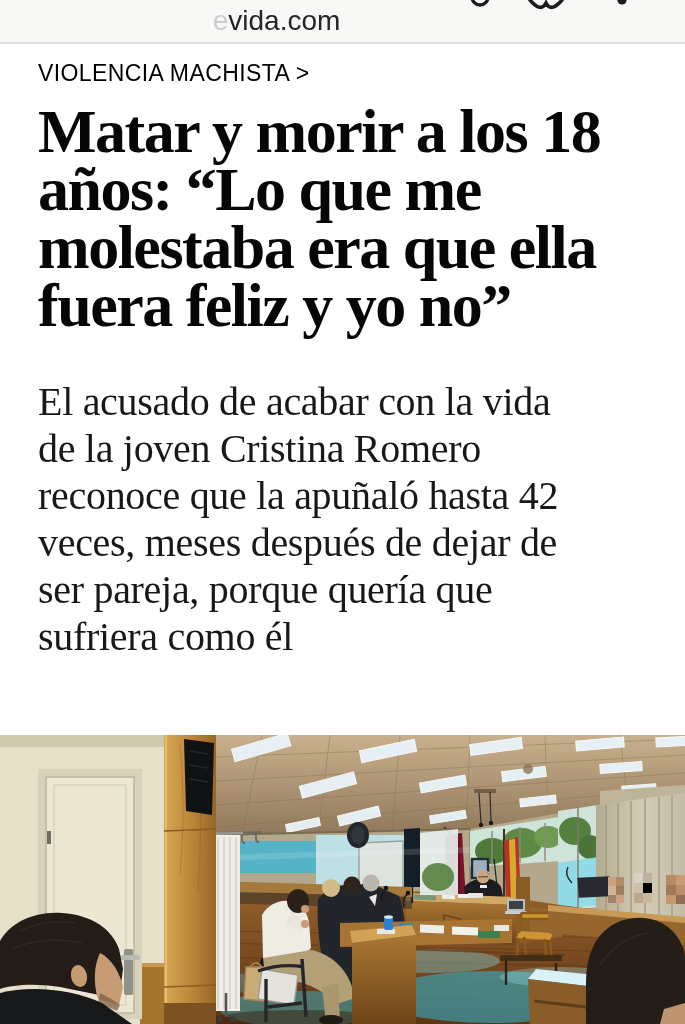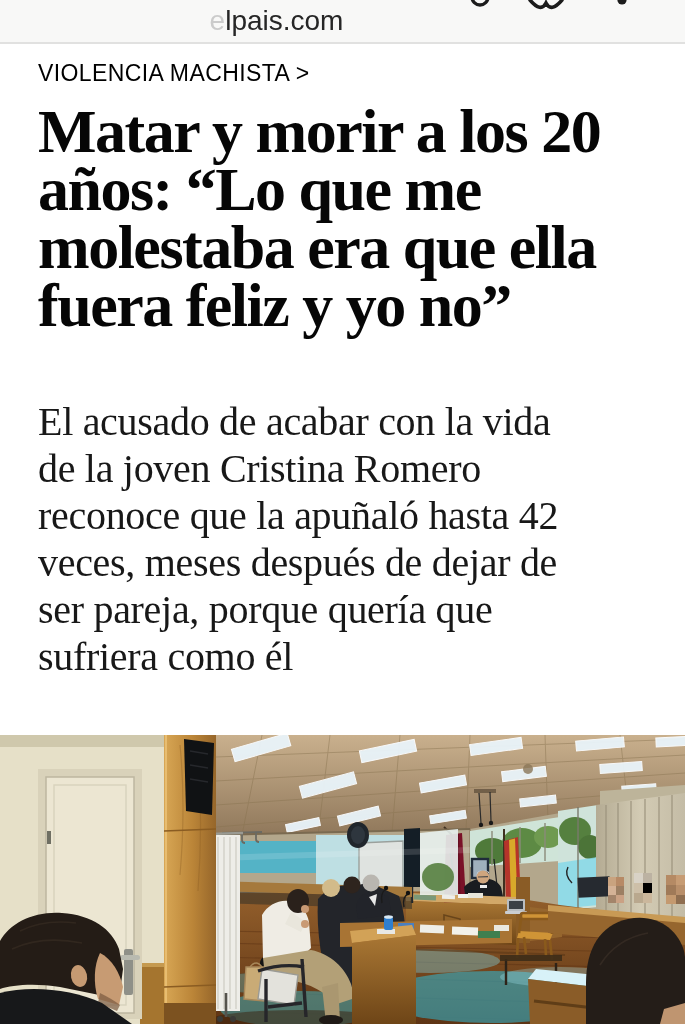--- a/index.html
+++ b/index.html
@@ -18,21 +18,21 @@
 
   
   .article{padding:0;}
   .kicker{display:block;margin:15px 30px 0 38px;
           font-size:23px;font-weight:500;line-height:28px;
           color:#000000;letter-spacing:.4px;text-decoration:none;}
   .headline{margin:15px 26px 0 38px;
             font-family:"Liberation Serif", serif;
             font-weight:700;font-size:62px;line-height:58px;
             letter-spacing:-1.5px;color:#060606;white-space:pre-line;}
-  .subheadline{margin:64px 26px 0 38px;
+  .subheadline{margin:44px 26px 0 38px;
                font-family:"Liberation Serif", serif;
                font-weight:400;font-size:40px;line-height:47px;
                letter-spacing:-.3px;color:#181818;white-space:pre-line;}
 
   
   .photo{position:absolute;left:0;top:735px;width:685px;height:289px;
          margin:0;overflow:hidden;background:#7c5a33;}
   .photo svg{display:block;}
 </style>
 </head>
@@ -40,26 +40,26 @@
 
 <div class="stage">
 
   <header class="browser-bar">
     <svg class="toolbar-frag" viewBox="0 0 260 14">
 
       <circle cx="55" cy="-3" r="8" fill="none" stroke="#1c1c1c" stroke-width="3.4"></circle>
       <path d="M105,0 Q116,13 121,3 Q126,13 137,0" fill="none" stroke="#1c1c1c" stroke-width="3.6" stroke-linecap="round"></path>
       <circle cx="197" cy="0" r="4.6" fill="#1c1c1c"></circle>
     </svg>
-    <div class="url-line"><span class="url-dim">e</span><span>lpais.com</span></div>
+    <div class="url-line"><span class="url-dim">e</span><span>vida.com</span></div>
   </header>
 
   <main class="article">
     <a class="kicker" href="#">VIOLENCIA MACHISTA &gt;</a>
-    <h1 class="headline">Matar y morir a los 20
+    <h1 class="headline">Matar y morir a los 18
 años: “Lo que me
 molestaba era que ella
 fuera feliz y yo no”</h1>
     <p class="subheadline">El acusado de acabar con la vida
 de la joven Cristina Romero
 reconoce que la apuñaló hasta 42
 veces, meses después de dejar de
 ser pareja, porque quería que
 sufriera como él</p>
 

